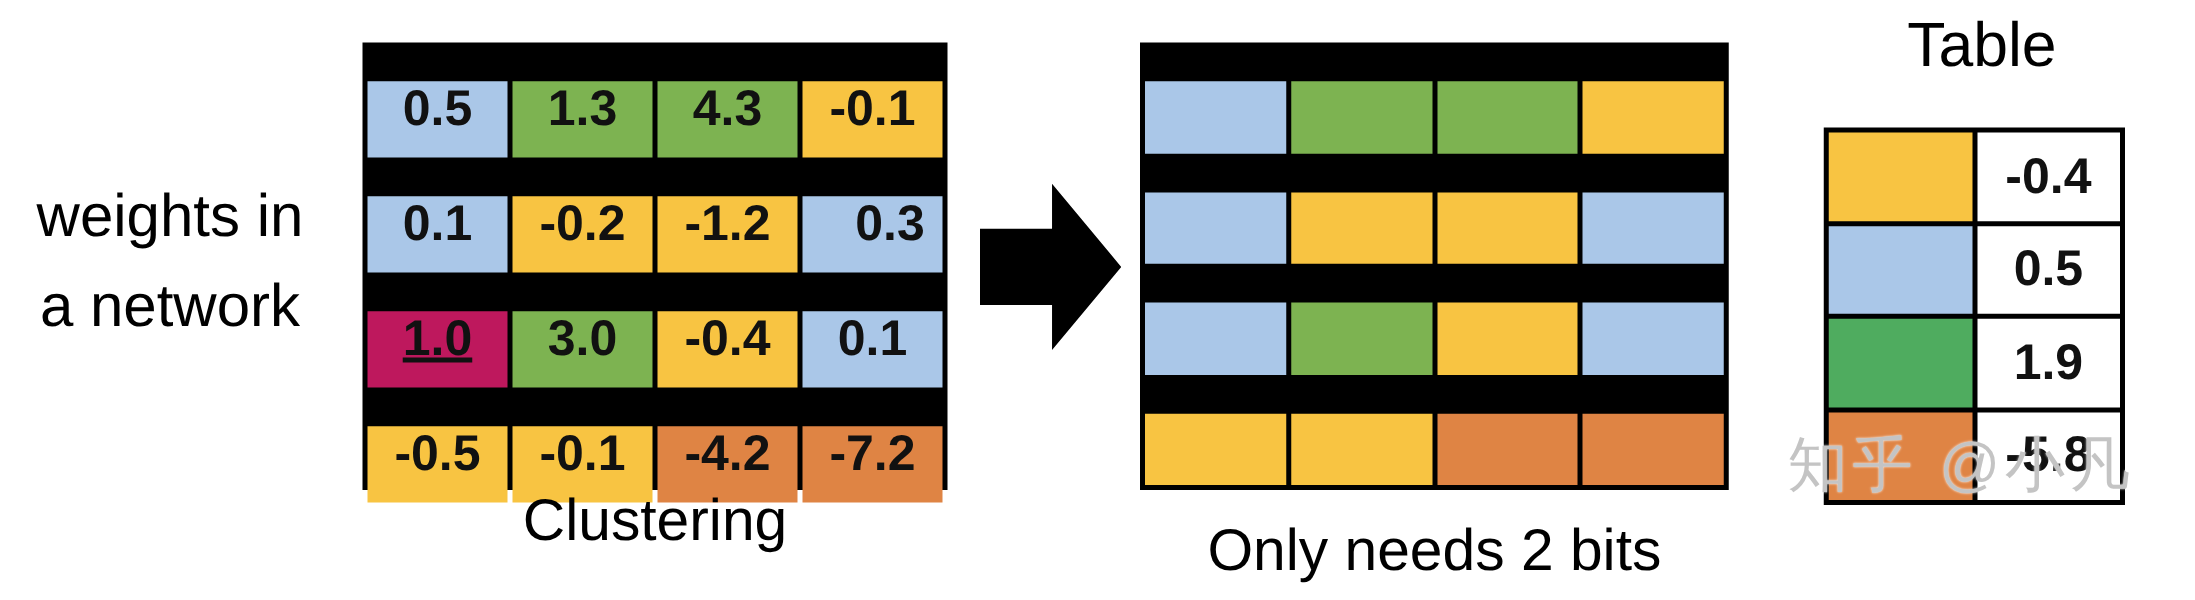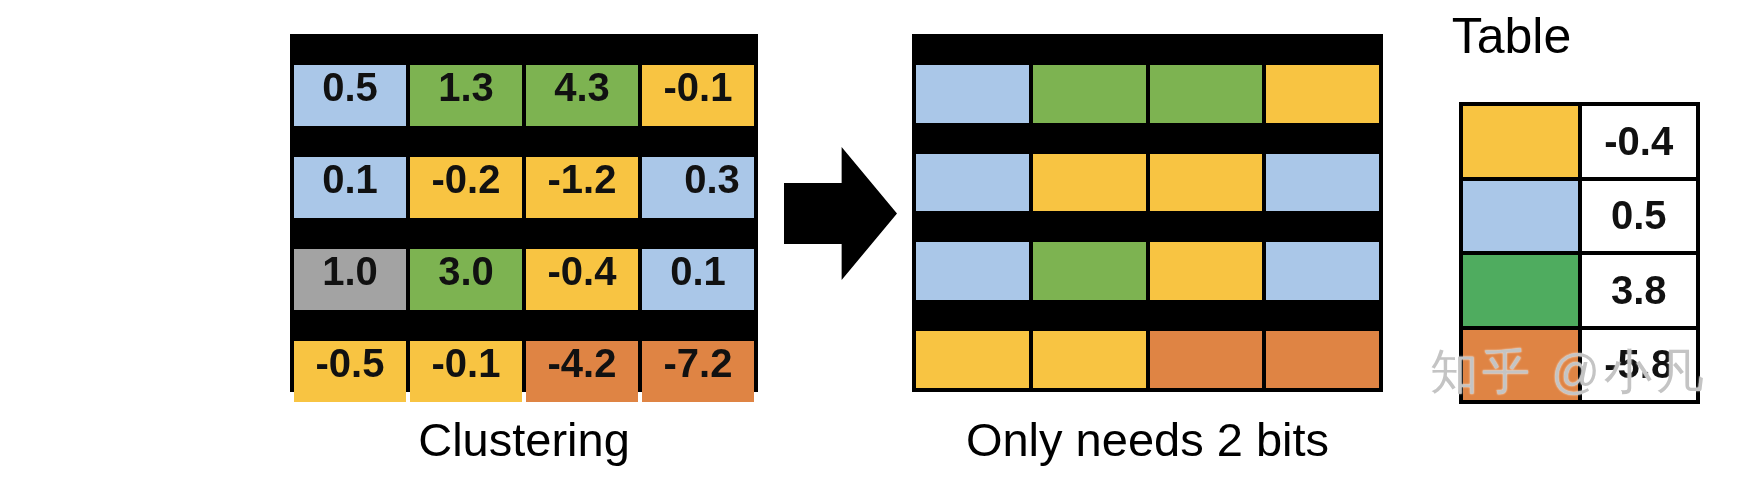--- a/index.html
+++ b/index.html
@@ -20,28 +20,28 @@
   #grid-mid  { left:912px; top:34px; width:471px; height:358px; }
   .wcell {
     display:flex; align-items:center; justify-content:center;
     font-size:40px; font-weight:600; padding-bottom:16px; box-sizing:border-box;
     color:#111;
     margin-top:27px;
   }
   .caption {
     position:absolute; text-align:center; font-size:47px; line-height:56px; color:#000;
   }
-  #caption-left { left:290px; top:412px; width:468px; }
+  #caption-left { left:290px; top:388px; width:468px; }
   #caption-mid  { left:912px; top:412px; width:471px; }
   .arrow {
     position:absolute; left:784px; top:147px; width:113px; height:133px;
     clip-path:polygon(0 27%, 51% 27%, 51% 0, 100% 50%, 51% 100%, 51% 73%, 0 73%);
   }
   .table-title {
-    position:absolute; left:1391px; top:6px; width:241px;
+    position:absolute; left:1465px; top:6px; width:241px;
     text-align:center; font-size:50px; line-height:60px;
   }
   .lut {
     position:absolute; left:1459px; top:102px; width:241px; height:302px;
     display:grid; grid-template-columns:1fr 1fr; grid-template-rows:repeat(4,1fr);
     background:#000; gap:4px; padding:4px; box-sizing:border-box;
   }
   .lut .val {
     background:#ffffff; display:flex; align-items:center; justify-content:center;
     font-size:40px; font-weight:600; color:#111;
@@ -49,31 +49,35 @@
   .watermark {
     position:absolute; left:1430px; top:340px; font-size:48px; letter-spacing:4px;
     white-space:nowrap; z-index:5; text-shadow:0 0 2px #ffffff;
   }
 </style>
 </head>
 <body>
 
 <div class="canvas">
 
+  <div class="side-label">
+    <div>weights in</div>
+    <div>a network</div>
+  </div>
 
   <div class="wgrid" id="grid-left">
     <div class="wcell" style="background: rgb(170, 199, 232);">0.5</div>
     <div class="wcell" style="background: rgb(125, 179, 81);">1.3</div>
     <div class="wcell" style="background: rgb(125, 179, 81);">4.3</div>
     <div class="wcell" style="background: rgb(248, 196, 66);">-0.1</div>
     <div class="wcell" style="background: rgb(170, 199, 232);">0.1</div>
     <div class="wcell" style="background: rgb(248, 196, 66);">-0.2</div>
     <div class="wcell" style="background: rgb(248, 196, 66);">-1.2</div>
     <div class="wcell" style="background: rgb(170, 199, 232); padding-left: 28px;">0.3</div>
-    <div class="wcell" style="background: #a3a3a3;">1.0</div>
+    <div class="wcell" style="background: #be185d; text-decoration: underline;">1.0</div>
     <div class="wcell" style="background: rgb(125, 179, 81);">3.0</div>
     <div class="wcell" style="background: rgb(248, 196, 66);">-0.4</div>
     <div class="wcell" style="background: rgb(170, 199, 232);">0.1</div>
     <div class="wcell" style="background: rgb(248, 196, 66);">-0.5</div>
     <div class="wcell" style="background: rgb(248, 196, 66);">-0.1</div>
     <div class="wcell" style="background: rgb(223, 132, 68);">-4.2</div>
     <div class="wcell" style="background: rgb(223, 132, 68);">-7.2</div>
   </div>
 
   <div class="caption" id="caption-left">Clustering</div>
@@ -102,20 +106,20 @@
   <div class="caption" id="caption-mid">Only needs 2 bits</div>
 
   <div class="table-title">Table</div>
 
   <div class="lut">
     <div class="swatch" style="background: rgb(248, 196, 66);"></div>
     <div class="val">-0.4</div>
     <div class="swatch" style="background: rgb(170, 199, 232);"></div>
     <div class="val">0.5</div>
     <div class="swatch" style="background: rgb(79, 172, 95);"></div>
-    <div class="val">3.8</div>
+    <div class="val">1.9</div>
     <div class="swatch" style="background: rgb(223, 132, 68);"></div>
     <div class="val">-5.8</div>
   </div>
 
   <div class="watermark" style="color: rgb(196, 196, 196);">知乎 @小凡</div>
 
 </div>
 
 </body></html>

